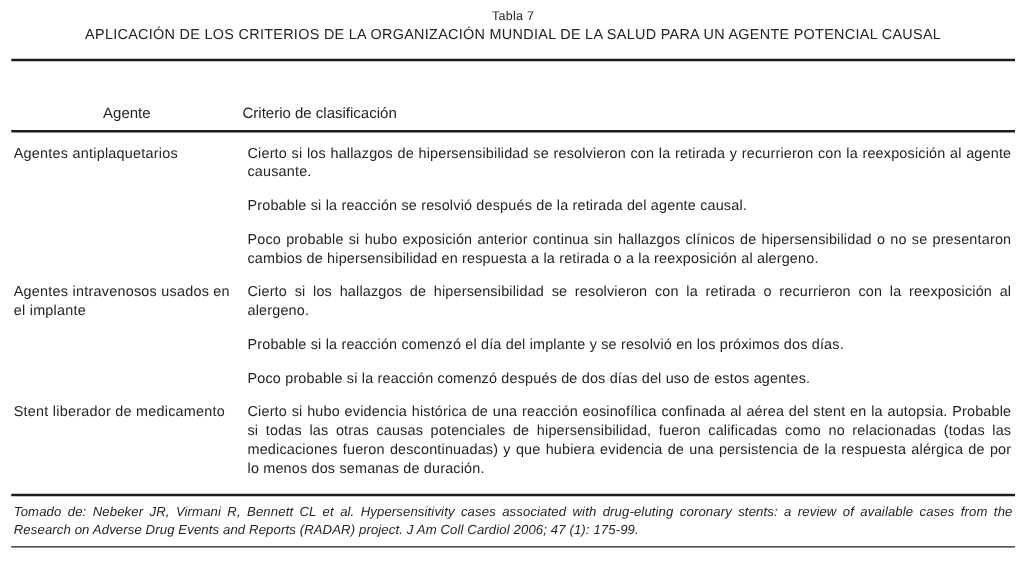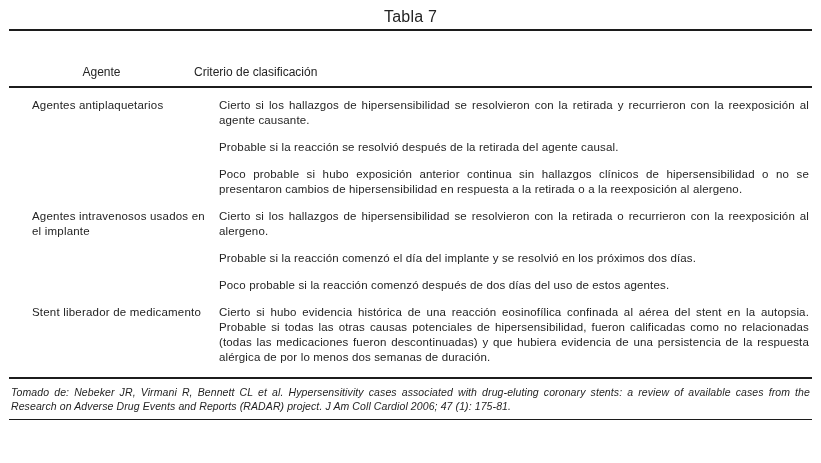--- a/index.html
+++ b/index.html
@@ -14,21 +14,21 @@
     font-family: "Liberation Sans", "DejaVu Sans", sans-serif;
     color: #242424;
   }
   .page {
     padding: 8px 9px 0 9px;
   }
   .caption {
     text-align: center;
   }
   .table-label {
-    font-size: 16px;
+    font-size: 10px;
     margin-bottom: 3px;
     letter-spacing: 0.2px;
   }
   .table-title {
     font-size: 11.5px;
     letter-spacing: 0.25px;
     margin-bottom: 13px;
   }
   .rule {
     border-top: 2px solid #1c1c1c;
@@ -50,21 +50,20 @@
   .header-criteria {
     flex: 1;
     text-align: left;
   }
   .tbody {
     padding-top: 10px;
     font-size: 11.5px;
   }
   .trow {
     display: flex;
-    margin-left: 21px;
   }
   .agent-cell {
     width: 173px;
     padding: 0 12px 0 2px;
     line-height: 15px;
     text-align: left;
     letter-spacing: 0.2px;
   }
   .criteria-cell {
     flex: 1;
@@ -86,20 +85,21 @@
     text-align: justify;
     letter-spacing: 0.1px;
   }
 </style>
 </head>
 <body>
 
 <div class="page">
   <div class="caption">
     <div class="table-label">Tabla 7</div>
+    <div class="table-title">APLICACIÓN DE LOS CRITERIOS DE LA ORGANIZACIÓN MUNDIAL DE LA SALUD PARA UN AGENTE POTENCIAL CAUSAL</div>
   </div>
 
   <div class="rule"></div>
 
   <div class="header-row">
     <div class="header-agent">Agente</div>
     <div class="header-criteria">Criterio de clasificación</div>
   </div>
 
   <div class="rule"></div>
@@ -124,16 +124,16 @@
       <div class="trow">
         <div class="agent-cell"><span class="it">Stent</span><span> liberador de medicamento</span></div>
         <div class="criteria-cell">
           <p class="criterion"><span>Cierto si hubo evidencia histórica de una reacción eosinofílica confinada al aérea del </span><span class="it">stent</span><span> en la autopsia. Probable si todas las otras causas potenciales de hipersensibilidad, fueron calificadas como no relacionadas (todas las medicaciones fueron descontinuadas) y que hubiera evidencia de una persistencia de la respuesta alérgica de por lo menos dos semanas de duración.</span></p>
         </div>
       </div>
     </div>
 
   <div class="rule"></div>
 
-  <div class="footer">Tomado de: Nebeker JR, Virmani R, Bennett CL et al. Hypersensitivity cases associated with drug-eluting coronary stents: a review of available cases from the Research on Adverse Drug Events and Reports (RADAR) project. J Am Coll Cardiol 2006; 47 (1): 175-81.</div>
+  <div class="footer">Tomado de: Nebeker JR, Virmani R, Bennett CL et al. Hypersensitivity cases associated with drug-eluting coronary stents: a review of available cases from the Research on Adverse Drug Events and Reports (RADAR) project. J Am Coll Cardiol 2006; 47 (1): 175-99.</div>
 
   <div class="rule rule-bottom"></div>
 </div>
 
 </body></html>

